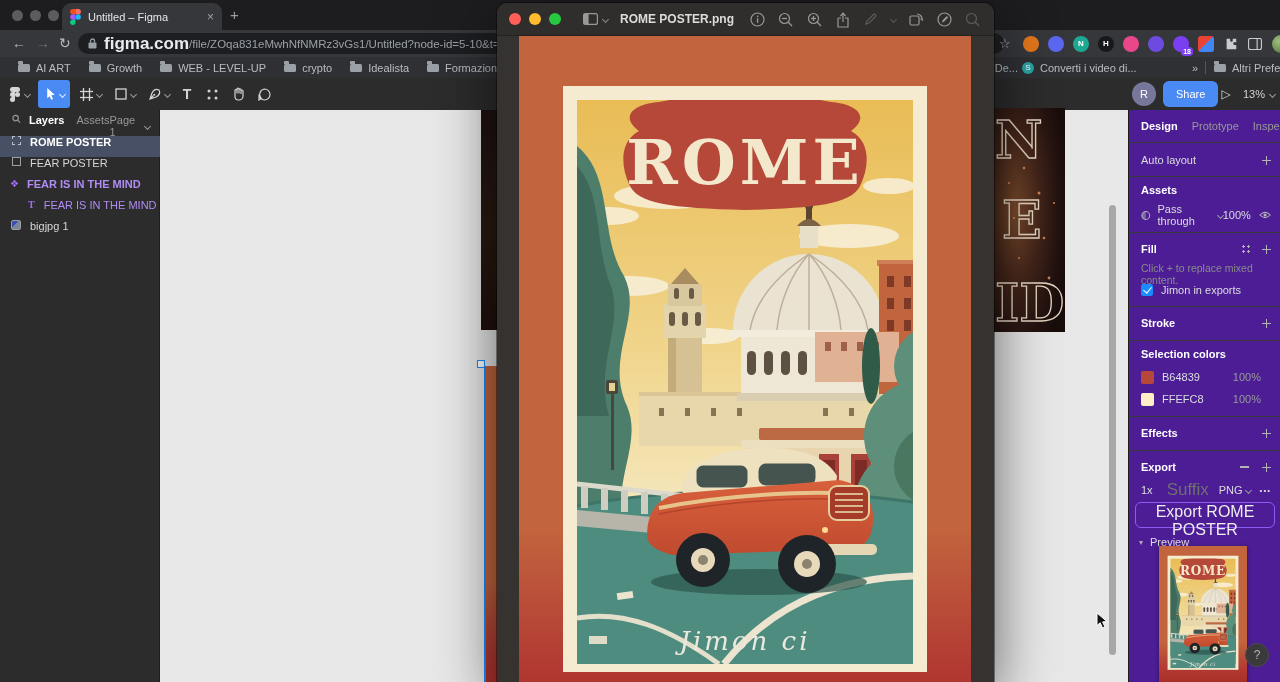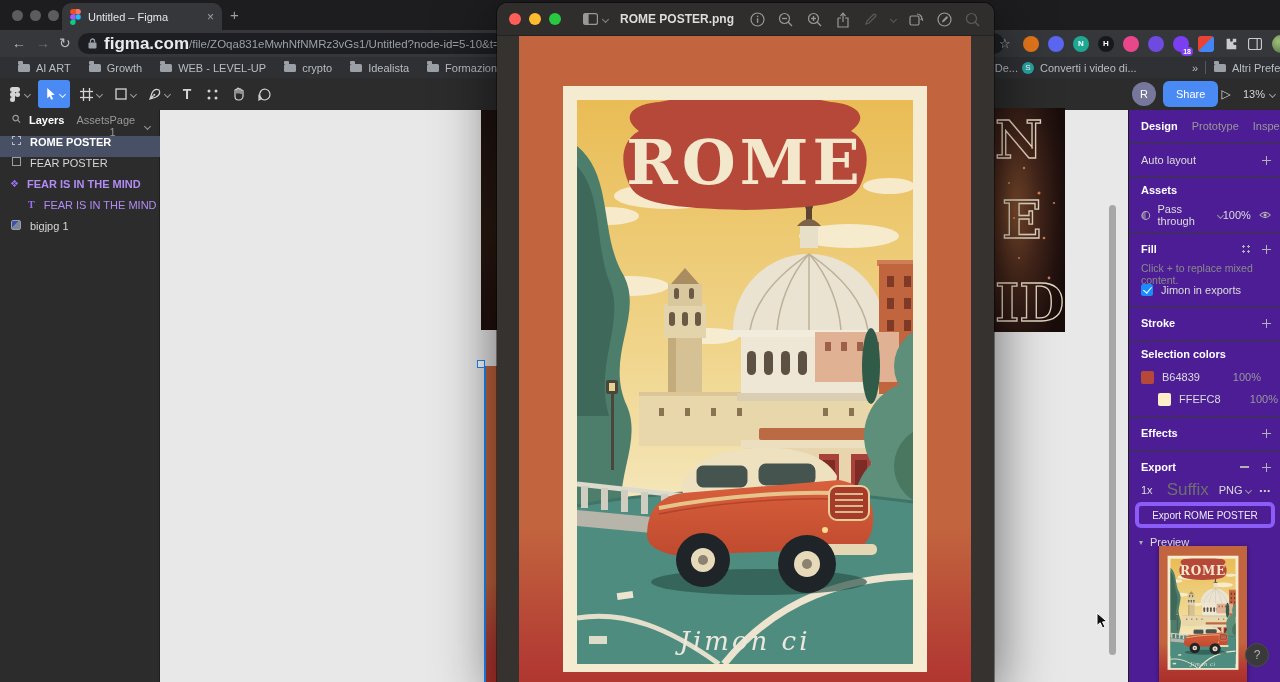--- a/index.html
+++ b/index.html
@@ -44,21 +44,21 @@
 .hdr{font-weight:700;color:#fff;font-size:11px}
 .dim{color:#999}
 .divider{position:absolute;left:0;width:152px;height:1px;background:#3a3a3a}
 .plus{position:relative;width:9px;height:9px;display:inline-block}
 .plus::before{content:"";position:absolute;left:0;top:4px;width:9px;height:1.4px;background:#b3b3b3}
 .plus::after{content:"";position:absolute;left:4px;top:0;width:1.4px;height:9px;background:#b3b3b3}
 .minus{width:9px;height:1.4px;background:#b3b3b3;display:inline-block}
 .swatch{width:13px;height:13px;border-radius:2px;display:inline-block}
 .checkbox{width:12px;height:12px;background:#1a8cff;border-radius:2.5px;position:relative;display:inline-block}
 .checkbox::after{content:"";position:absolute;left:3.5px;top:1px;width:4px;height:7px;border-right:1.6px solid #fff;border-bottom:1.6px solid #fff;transform:rotate(40deg)}
-.exportbtn{position:absolute;left:6px;width:140px;height:26px;border:4px solid #8b5cf6;border-radius:6px;background:transparent;color:#ededed;font-size:10px;font-family:inherit}
+.exportbtn{position:absolute;left:6px;width:140px;height:26px;border:1px solid #8b5cf6;border-radius:6px;background:transparent;color:#ededed;font-size:16px;font-family:inherit}
 .suffixin{background:transparent;border:none;outline:none;width:52px;color:#ddd;font-size:17px;font-family:inherit}
 .suffixin::placeholder{color:#6f6f6f}
 .stylicon{display:inline-block;width:8px;height:8px;background:
  radial-gradient(circle 1.4px at 1.5px 1.5px,#b3b3b3 98%,transparent),radial-gradient(circle 1.4px at 6.5px 1.5px,#b3b3b3 98%,transparent),
  radial-gradient(circle 1.4px at 1.5px 6.5px,#b3b3b3 98%,transparent),radial-gradient(circle 1.4px at 6.5px 6.5px,#b3b3b3 98%,transparent)}
 .helpcircle{position:absolute;width:24px;height:24px;border-radius:50%;background:#3a3a3a;border:1px solid #4b4b4b;color:#b5b5b5;display:flex;align-items:center;justify-content:center;font-size:12px}
 
 .canvas{left:160px;top:110px;width:968px;height:572px;background:#e8e8e8}
 .fearleft{left:481px;top:110px;width:16px;height:220px;background:linear-gradient(#1d1210,#2a1911 55%,#200f0c),
  radial-gradient(circle 1.5px at 8px 60px,#d2684a 98%,transparent);}
@@ -572,21 +572,21 @@
       <span class="plus" style="margin-left:auto"></span>
     </div>
     <div class="divider" style="top:230px"></div>
 
     <span class="abs hdr" style="left:12px;top:238px">Selection colors</span>
     <div class="row" style="position:absolute;top:258px;left:12px;width:120px;height:18px">
       <span class="swatch" style="background:#b64839"></span>
       <span style="margin-left:8px;color:#ddd">B64839</span>
       <span style="margin-left:auto;color:#999">100%</span>
     </div>
-    <div class="row" style="position:absolute;top:280px;left:29px;width:120px;height:18px">
+    <div class="row" style="position:absolute;top:280px;left:12px;width:120px;height:18px">
       <span class="swatch" style="background:#ffefc8"></span>
       <span style="margin-left:8px;color:#ddd">FFEFC8</span>
       <span style="margin-left:auto;color:#999">100%</span>
     </div>
     <div class="divider" style="top:306px"></div>
 
     <div class="row" style="position:absolute;top:310px;left:12px;width:130px;height:26px">
       <span class="hdr">Effects</span>
       <span class="plus" style="margin-left:auto"></span>
     </div>

